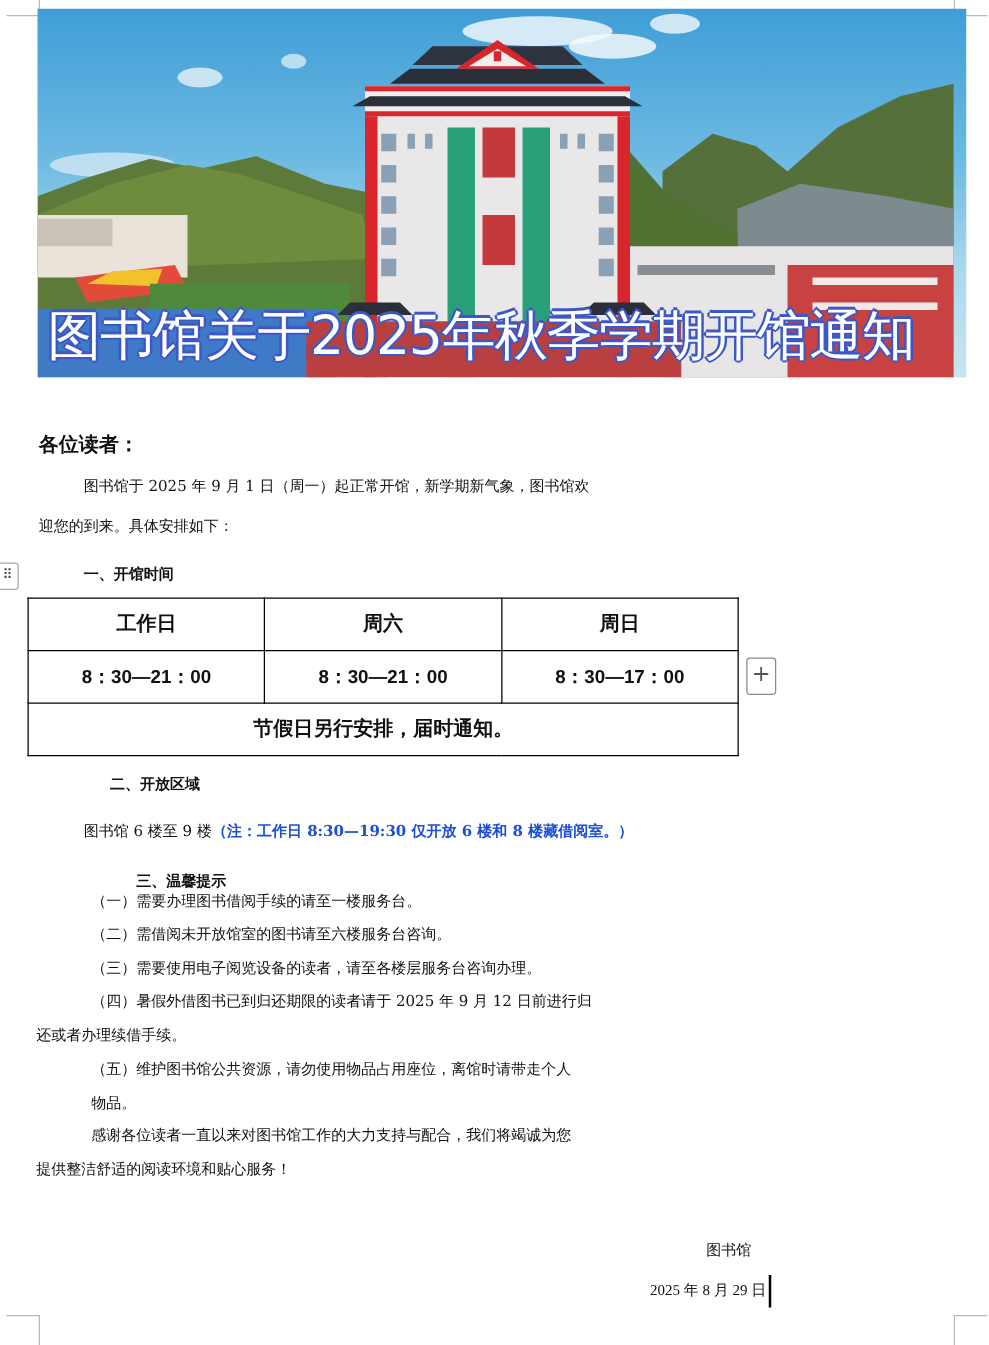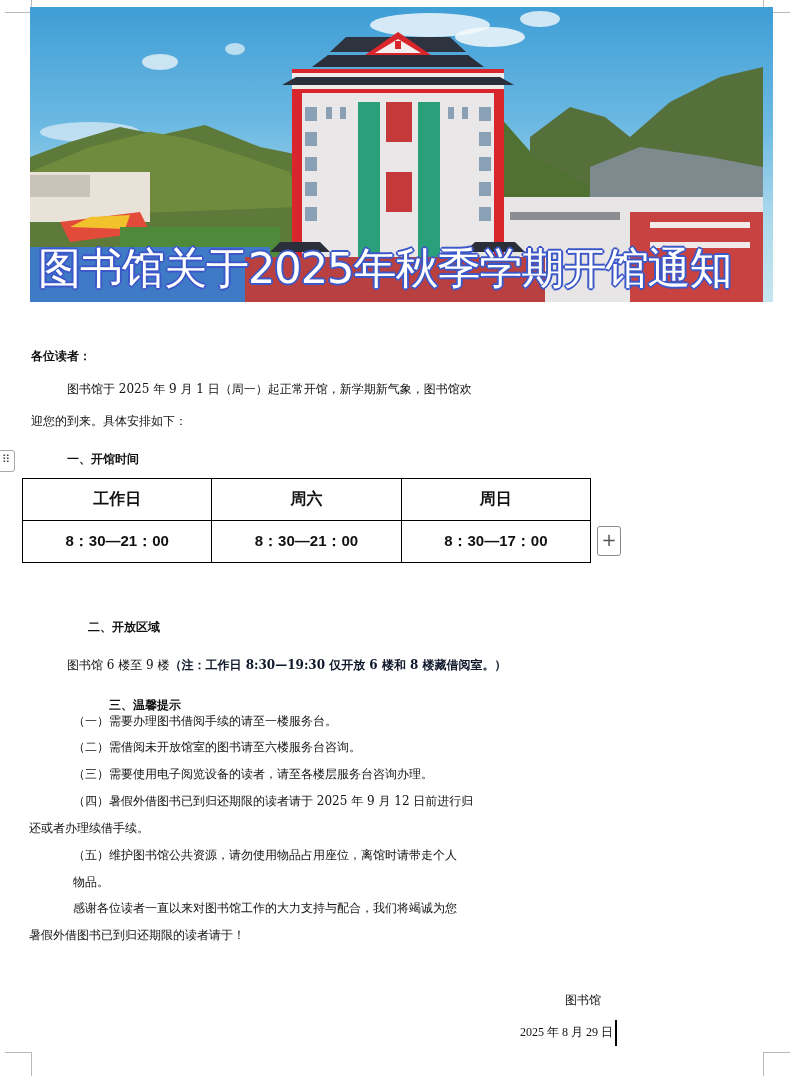--- a/index.html
+++ b/index.html
@@ -15,21 +15,21 @@
             background: linear-gradient(180deg,#3f9ed6 0%, #6cb9e2 40%, #a9d8ec 70%, #c7e6ef 100%); padding-left: 10px; }
   .banner svg { position:absolute; left:0; top:0; }
   .banner-title { position:absolute; left:8px; bottom:4px; width:720px; white-space:nowrap;
                   font-family:"DejaVu Sans","Liberation Sans",sans-serif; font-size:43px; color:#ffffff;
                   letter-spacing:-1px;
                   text-shadow: -2px 0 #3c58c8, 2px 0 #3c58c8, 0 -2px #3c58c8, 0 2px #3c58c8,
                                -1px -1px #3c58c8, 1px 1px #3c58c8, -1px 1px #3c58c8, 1px -1px #3c58c8; }
 
   .text { position:absolute; font-size:12px; line-height:26px; white-space:nowrap; }
   .bold { font-weight:bold; }
-  .red { color:#0f172a; font-weight:bold; }
+  .red { color:#1d4ed8; font-weight:bold; }
   .sans { font-family:Liberation Serif, serif; }
 
   .table-handle { position:absolute; left:-3px; top:450px; width:16px; height:20px; border:1px solid #a8a8a8;
                   border-radius:3px; background:#fff; font-size:11px; line-height:18px; text-align:center; color:#444;
                   font-family:"DejaVu Sans",sans-serif; }
   table.hours { position:absolute; left:22px; top:478px; width:569px; border-collapse:collapse; }
   table.hours td { border:1px solid #000; height:41px; text-align:center; font-size:16px; font-weight:bold; padding:0; }
   table.hours tr.times td { font-family:Liberation Sans, sans-serif; font-size:15px; }
   .add-row { position:absolute; left:597px; top:526px; width:22px; height:28px; border:1px solid #8a8a8a; border-radius:3px;
              background:#fff; color:#555; font-size:18px; line-height:26px; text-align:center; font-family:"DejaVu Sans",sans-serif; }
@@ -105,54 +105,57 @@
     <path d="M368 32 L345 46 L391 46 Z" fill="#f4eeee"></path>
     <rect x="365" y="34" width="6" height="8" fill="#d8262c"></rect>
 
     <path d="M240 245 L300 245 L290 235 L250 235 Z" fill="#2b2f3a"></path>
     <path d="M435 245 L495 245 L485 235 L445 235 Z" fill="#2b2f3a"></path>
     <rect x="215" y="250" width="300" height="45" fill="#b84040"></rect>
   </svg>
   <div class="banner-title">图书馆关于2025年秋季学期开馆通知</div>
 </div>
 
-<div class="text bold" style="left:31px; top:343px; font-size:12px;">各位读者：</div>
+<div class="text bold" style="left:31px; top:343px; font-size:16px;">各位读者：</div>
 <div class="text" style="left:67px; top:376px;">图书馆于 2025 年 9 月 1 日（周一）起正常开馆，新学期新气象，图书馆欢</div>
 <div class="text" style="left:31px; top:408px;">迎您的到来。具体安排如下：</div>
 
 <div class="table-handle">⠿</div>
 <div class="text bold" style="left:67px; top:446px;text-align:right;">一、开馆时间</div>
 
 <table class="hours">
   <tbody>
       <tr>
     <td>工作日</td>
     <td>周六</td>
     <td>周日</td>
   </tr>
   <tr class="times">
     <td>8：30—21：00</td>
     <td>8：30—21：00</td>
     <td>8：30—17：00</td>
+  </tr>
+  <tr>
+    <td colspan="3">节假日另行安排，届时通知。</td>
   </tr>
 </tbody>
   </table>
 <div class="add-row">+</div>
 
 <div class="text bold" style="left:88px; top:614px;">二、开放区域</div>
 <div class="text" style="left:67px; top:652px;">
   <span>图书馆 6 楼至 9 楼</span><span class="red">（注：工作日 8:30—19:30 仅开放 6 楼和 8 楼藏借阅室。）</span>
 </div>
 
 <div class="text bold" style="left:73px; top:692px;margin-left:36px;">三、温馨提示</div>
 <div class="text" style="left:73px; top:708px;text-align:center;">（一）需要办理图书借阅手续的请至一楼服务台。</div>
 <div class="text" style="left:73px; top:734px;">（二）需借阅未开放馆室的图书请至六楼服务台咨询。</div>
 <div class="text" style="left:73px; top:761px;">（三）需要使用电子阅览设备的读者，请至各楼层服务台咨询办理。</div>
 <div class="text" style="left:73px; top:788px;">（四）暑假外借图书已到归还期限的读者请于 2025 年 9 月 12 日前进行归</div>
 <div class="text" style="left:29px; top:815px;">还或者办理续借手续。</div>
 <div class="text" style="left:73px; top:842px;">（五）维护图书馆公共资源，请勿使用物品占用座位，离馆时请带走个人</div>
 <div class="text" style="left:29px; top:869px;margin-left:44px;">物品。</div>
 
 <div class="text" style="left:73px; top:895px;">感谢各位读者一直以来对图书馆工作的大力支持与配合，我们将竭诚为您</div>
-<div class="text" style="left:29px; top:922px;">暑假外借图书已到归还期限的读者请于！</div>
+<div class="text" style="left:29px; top:922px;">提供整洁舒适的阅读环境和贴心服务！</div>
 
 <div class="text" style="left:565px; top:987px;">图书馆</div>
 <div class="text sans" style="left:520px; top:1019px;"><span>2025 年 8 月 29 日</span><span class="caret"></span></div>
 
 </body></html>

